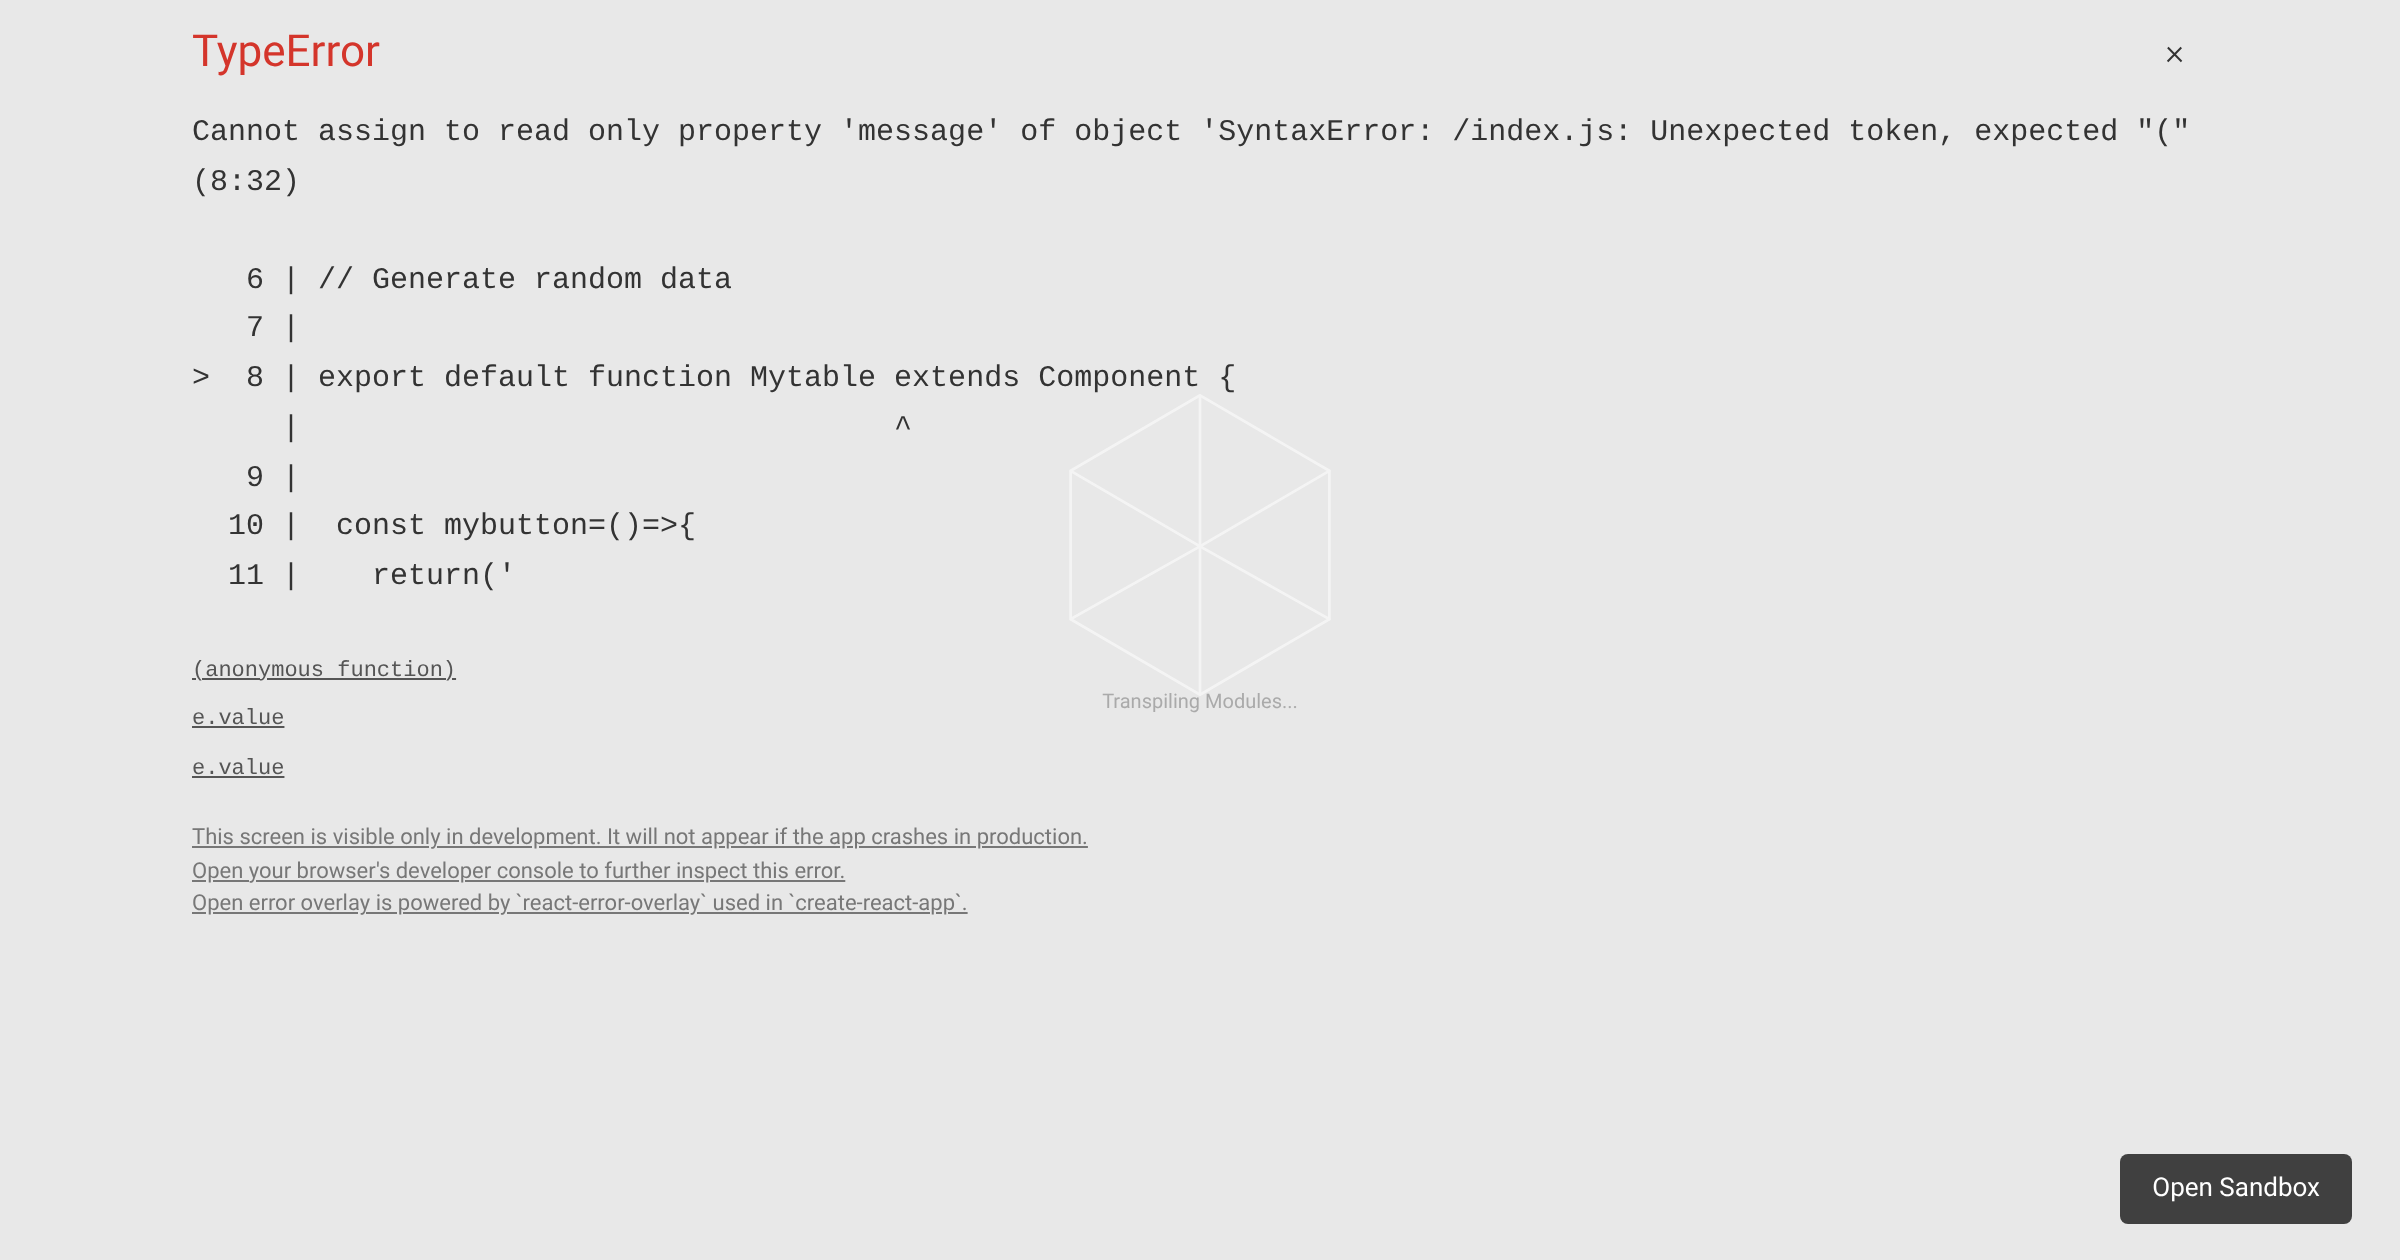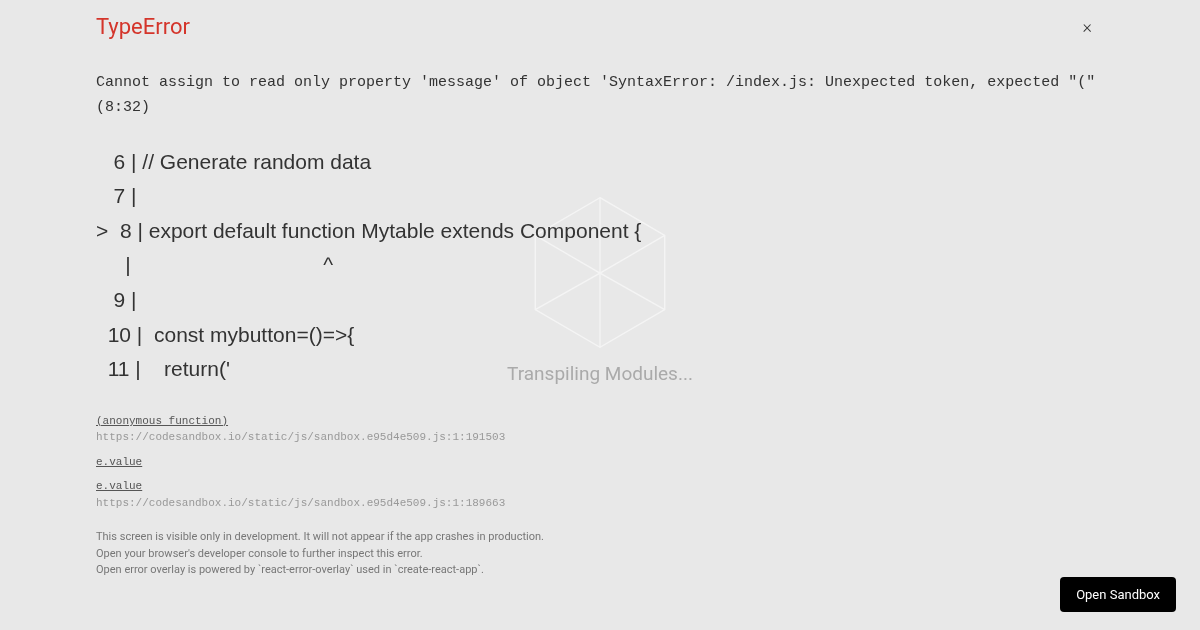--- a/index.html
+++ b/index.html
@@ -24,39 +24,39 @@
       height: 155px;
       opacity: 0.55;
     }
     .cube-wrapper svg {
       width: 100%;
       height: 100%;
     }
     .transpiling-text {
       position: absolute;
       left: 50%;
-      top: 362px;
+      top: 346px;
       transform: translateX(-50%);
       color: #aaa;
-      font-size: 19px;
+      font-size: 10px;
       font-weight: 400;
     }
     .error-overlay {
       position: absolute;
       top: 0;
       left: 0;
       right: 0;
       bottom: 0;
       padding: 14px 96px 0 96px;
     }
     .error-title {
       color: #d4352b;
       font-size: 22px;
       font-weight: 400;
-      margin-bottom: 32px;
+      margin-bottom: 16px;
     }
     .close-btn {
       position: absolute;
       top: 16px;
       right: 108px;
       font-size: 18px;
       color: #333;
       cursor: pointer;
       font-weight: 300;
       background: none;
@@ -65,22 +65,22 @@
     }
     .error-message {
       font-family: "Courier New", Courier, monospace;
       font-size: 15px;
       color: #333;
       line-height: 1.65;
       margin-bottom: 24px;
       white-space: pre-wrap;
     }
     .code-frame {
-      font-family: Liberation Sans, sans-serif;
-      font-size: 21px;
+      font-family: Liberation Mono, monospace;
+      font-size: 15px;
       color: #333;
       line-height: 1.65;
       white-space: pre;
       margin-bottom: 26px;
     }
     .stack-traces {
       margin-bottom: 18px;
     }
     .stack-frame {
       margin-bottom: 8px;
@@ -95,26 +95,27 @@
     .stack-loc {
       font-family: "Courier New", Courier, monospace;
       font-size: 11px;
       color: #999;
       line-height: 1.5;
     }
     .footer-note {
       font-size: 11px;
       color: #777;
       line-height: 1.5;
+      text-decoration: underline;
     }
     .open-sandbox-btn {
       position: absolute;
       bottom: 18px;
       right: 24px;
-      background: #000000;
+      background: #404040;
       color: #fff;
       font-size: 13px;
       padding: 10px 16px;
       border-radius: 4px;
       border: none;
       cursor: pointer;
       font-family: inherit;
     }
   </style>
 </head>
@@ -144,28 +145,26 @@
   <div class="code-frame">   6 | // Generate random data
    7 | 
 &gt;  8 | export default function Mytable extends Component {
      |                                 ^
    9 | 
   10 |  const mybutton=()=&gt;{
   11 |    return('</div>
   <div class="stack-traces">
     <div class="stack-frame">
       <div class="stack-fn">(anonymous function)</div>
-      <div class="stack-loc">https://codesandbox.io/static/js/sandbox.e95d4e509.js:1:191503</div>
     </div>
     <div class="stack-frame">
       <div class="stack-fn">e.value</div>
     </div>
     <div class="stack-frame">
       <div class="stack-fn">e.value</div>
-      <div class="stack-loc">https://codesandbox.io/static/js/sandbox.e95d4e509.js:1:189663</div>
     </div>
     <div class="stack-frame">
     </div>
   </div>
   <div class="footer-note">
     <div>This screen is visible only in development. It will not appear if the app crashes in production.</div>
     <div>Open your browser's developer console to further inspect this error.</div>
     <div>Open error overlay is powered by `react-error-overlay` used in `create-react-app`.</div>
   </div>
 </div>

